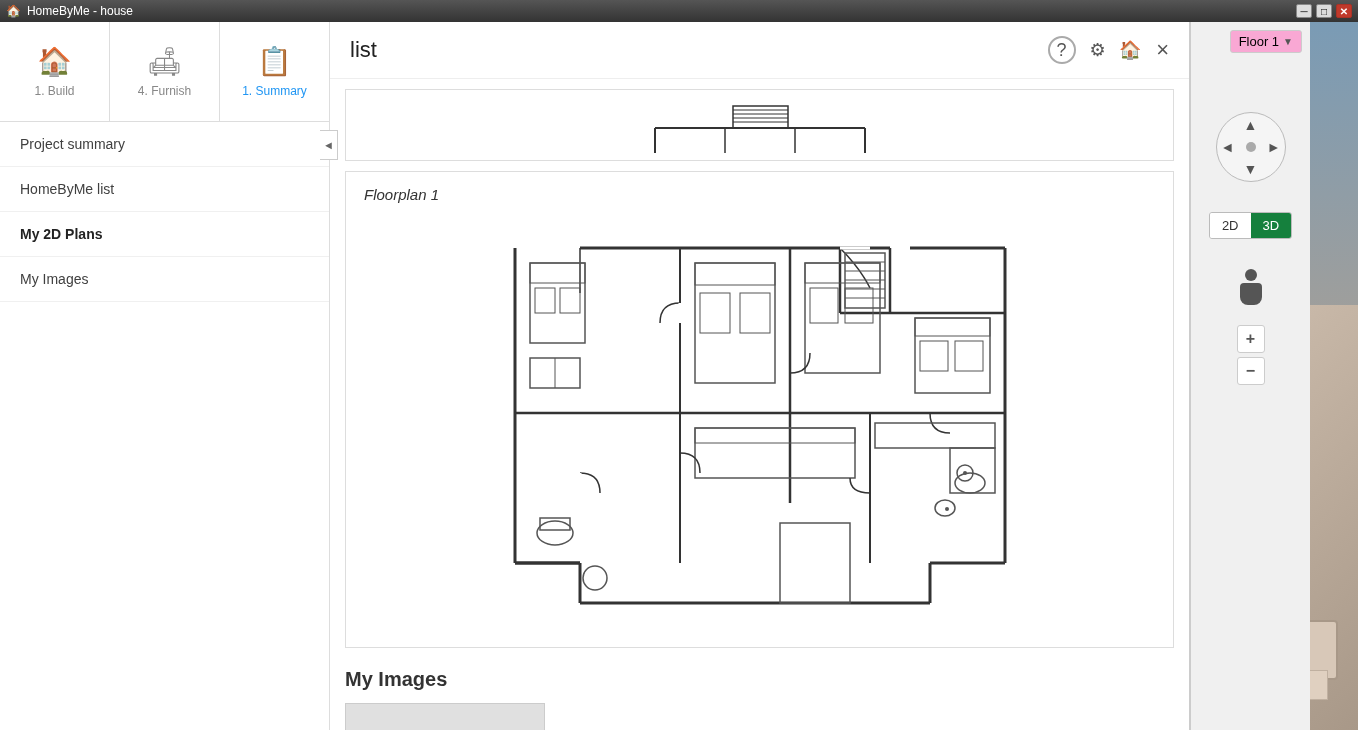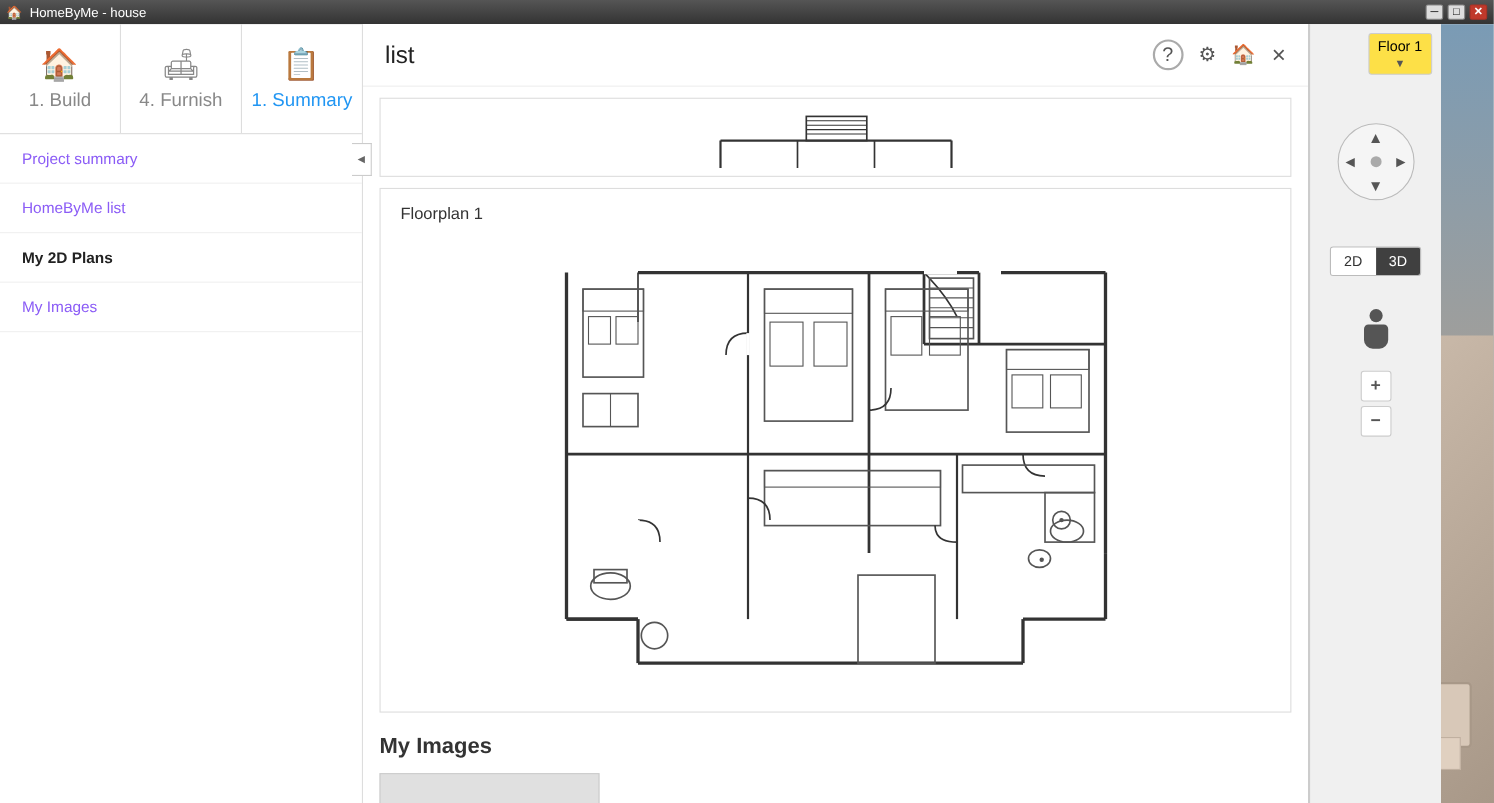--- a/index.html
+++ b/index.html
@@ -59,21 +59,21 @@
       gap: 6px;
       cursor: pointer;
       font-size: 13px;
       color: #888;
       border-right: 1px solid #ddd;
       padding: 10px 4px;
     }
     .nav-tab:last-child { border-right: none; }
     .nav-tab.active { color: #2196F3; }
     .nav-tab .tab-icon { font-size: 28px; }
-    .nav-tab .tab-label { font-size: 17px; }
+    .nav-tab .tab-label { font-size: 12px; }
 
     
     .collapse-arrow {
       position: absolute;
       left: 320px;
       top: 130px;
       width: 18px;
       height: 30px;
       background: #fff;
       border: 1px solid #ccc;
@@ -85,21 +85,21 @@
       z-index: 10;
       font-size: 11px;
       color: #666;
     }
 
     
     .sidebar-menu { padding: 0; flex: 1; }
     .sidebar-item {
       padding: 14px 20px;
       font-size: 14px;
-      color: #8b5cf6;
+      color: #404040;
       cursor: pointer;
       border-bottom: 1px solid #f0f0f0;
     }
     .sidebar-item.active {
       color: #222;
       font-weight: bold;
     }
 
     
     .main-content {
@@ -155,20 +155,21 @@
     .plan-top-partial {
       height: 70px;
       display: flex;
       align-items: center;
       justify-content: center;
       overflow: hidden;
     }
 
     .plan-full {
       padding: 14px;
+      font-style: italic;
     }
     .plan-label {
       font-size: 15px;
       color: #333;
       margin-bottom: 10px;
       padding: 0 4px;
     }
 
     
     .floorplan-svg {
@@ -205,27 +206,26 @@
       border-left: 1px solid #ccc;
       position: relative;
     }
 
     
     .floor-selector {
       display: flex;
       align-items: center;
       gap: 4px;
       font-size: 13px;
-      background: #fde047;
+      background: #f9a8d4;
       border: 1px solid #ccc;
       border-radius: 3px;
       padding: 3px 8px;
       cursor: pointer;
       white-space: nowrap;
-      flex-direction: column;
     }
     .floor-selector .chevron { font-size: 10px; color: #555; }
 
     
     .nav-cross {
       width: 70px;
       height: 70px;
       position: relative;
       margin-top: 60px;
     }
@@ -267,21 +267,21 @@
     }
     .view-btn {
       padding: 5px 12px;
       font-size: 13px;
       cursor: pointer;
       background: #fff;
       color: #333;
       border: none;
     }
     .view-btn.active {
-      background: #404040;
+      background: #15803d;
       color: #fff;
     }
 
     .zoom-btn {
       width: 28px; height: 28px;
       background: #fff;
       border: 1px solid #ccc;
       border-radius: 3px;
       display: flex; align-items: center; justify-content: center;
       cursor: pointer;
@@ -524,21 +524,21 @@
       <div class="nav-cross" style="margin-top:80px;">
         <div class="nav-cross-circle">
           <span class="nav-arrow up">▲</span>
           <span class="nav-arrow left">◄</span>
           <div class="nav-center"></div>
           <span class="nav-arrow right">►</span>
           <span class="nav-arrow down">▼</span>
         </div>
       </div>
 
-      <div class="view-toggle" style="margin-top:32px;">
+      <div class="view-toggle" style="margin-top:20px;">
         <button class="view-btn">2D</button>
         <button class="view-btn active">3D</button>
       </div>
 
       <div style="margin-top:20px;display:flex;flex-direction:column;align-items:center;">
         <div style="width:12px;height:12px;background:#555;border-radius:50%;margin-bottom:2px;"></div>
         <div style="width:22px;height:22px;background:#555;border-radius:4px 4px 8px 8px;position:relative;"></div>
       </div>
 
       <div style="display:flex;flex-direction:column;gap:4px;margin-top:10px;">

